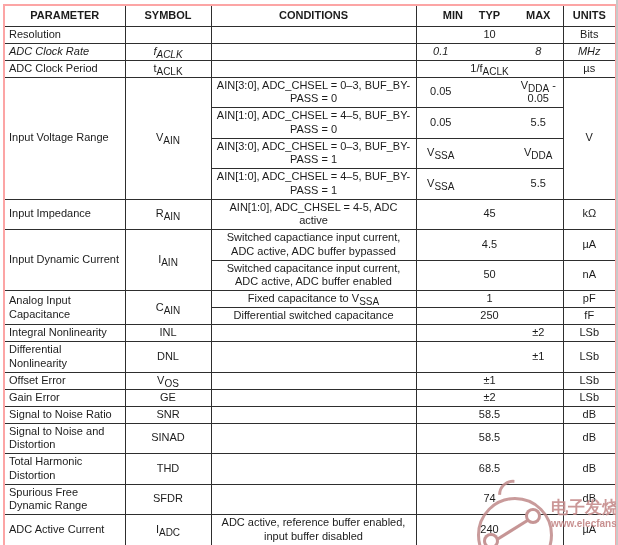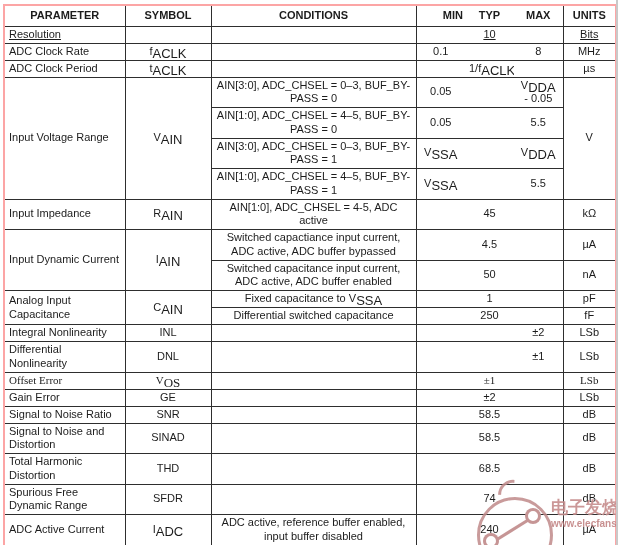--- a/index.html
+++ b/index.html
@@ -24,21 +24,21 @@
     vertical-align:middle;
     overflow:hidden;
   }
   th{font-weight:bold;text-align:center;padding:2px 2px;}
   td.c-param{text-align:left;}
   td.c-cond{text-align:center;}
   td.c-symbol,td.c-min,td.c-typ,td.c-max,td.c-units{text-align:center;}
   .g-min{border-right:none;text-align:right;}
   .g-typ{border-left:none;border-right:none;}
   .g-max{border-left:none;}
-  sub{font-size:13px;line-height:0;}
+  sub{font-size:10px;line-height:0;}
   
   .wm{position:absolute;pointer-events:none;color:#c08a8a;}
   .wm-circle{
     position:absolute;left:477px;top:497px;width:70px;height:70px;
     border:3px solid rgba(192,138,138,.85);border-radius:50%;
   }
   .wm-line{
     position:absolute;left:487px;top:528px;width:52px;height:3px;
     background:rgba(192,138,138,.9);transform:rotate(-32deg);
   }
@@ -84,30 +84,30 @@
           <th>PARAMETER</th>
           <th>SYMBOL</th>
           <th>CONDITIONS</th>
           <th class="g-min">MIN</th>
           <th class="g-typ">TYP</th>
           <th class="g-max">MAX</th>
           <th>UNITS</th>
         </tr>
       </thead>
     <tbody>
-        <tr style="height: 17px; text-decoration: underline;">
+        <tr style="height: 17px;">
           <td class="c-param">Resolution</td>
           <td class="c-symbol"></td>
           <td class="c-cond"></td>
           <td class="c-min g-min"></td>
           <td class="c-typ g-typ">10</td>
           <td class="c-max g-max"></td>
           <td class="c-units">Bits</td>
         </tr>
-        <tr style="height: 17px;">
+        <tr style="height: 17px; font-style: italic;">
           <td class="c-param">ADC Clock Rate</td>
           <td class="c-symbol">f<sub>ACLK</sub></td>
           <td class="c-cond"></td>
           <td class="c-min g-min">0.1</td>
           <td class="c-typ g-typ"></td>
           <td class="c-max g-max">8</td>
           <td class="c-units">MHz</td>
         </tr>
         <tr style="height: 17px; padding-left: 23px;">
           <td class="c-param">ADC Clock Period</td>
@@ -197,21 +197,21 @@
         </tr>
         <tr style="height: 17px;">
           <td class="c-param">Differential Nonlinearity</td>
           <td class="c-symbol">DNL</td>
           <td class="c-cond"></td>
           <td class="c-min g-min"></td>
           <td class="c-typ g-typ"></td>
           <td class="c-max g-max">±1</td>
           <td class="c-units">LSb</td>
         </tr>
-        <tr style="height: 17px; font-family: Liberation Serif, serif;">
+        <tr style="height: 17px;">
           <td class="c-param">Offset Error</td>
           <td class="c-symbol">V<sub>OS</sub></td>
           <td class="c-cond"></td>
           <td class="c-min g-min"></td>
           <td class="c-typ g-typ">±1</td>
           <td class="c-max g-max"></td>
           <td class="c-units">LSb</td>
         </tr>
         <tr style="height: 17px;">
           <td class="c-param">Gain Error</td>

